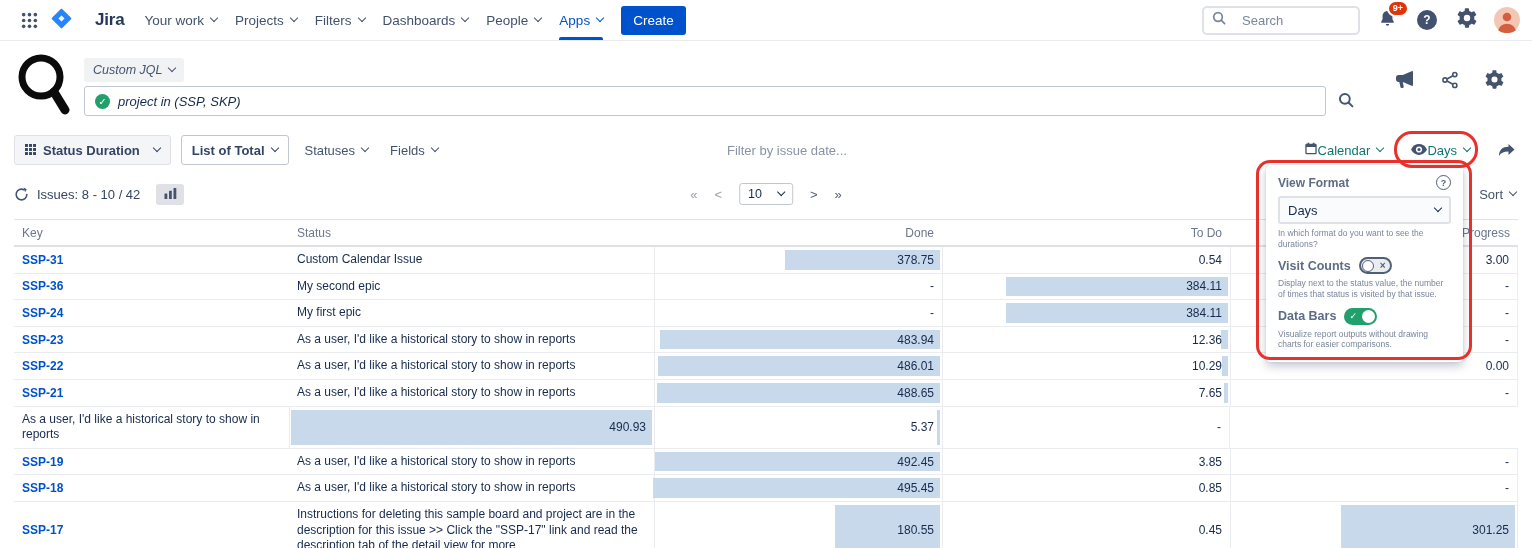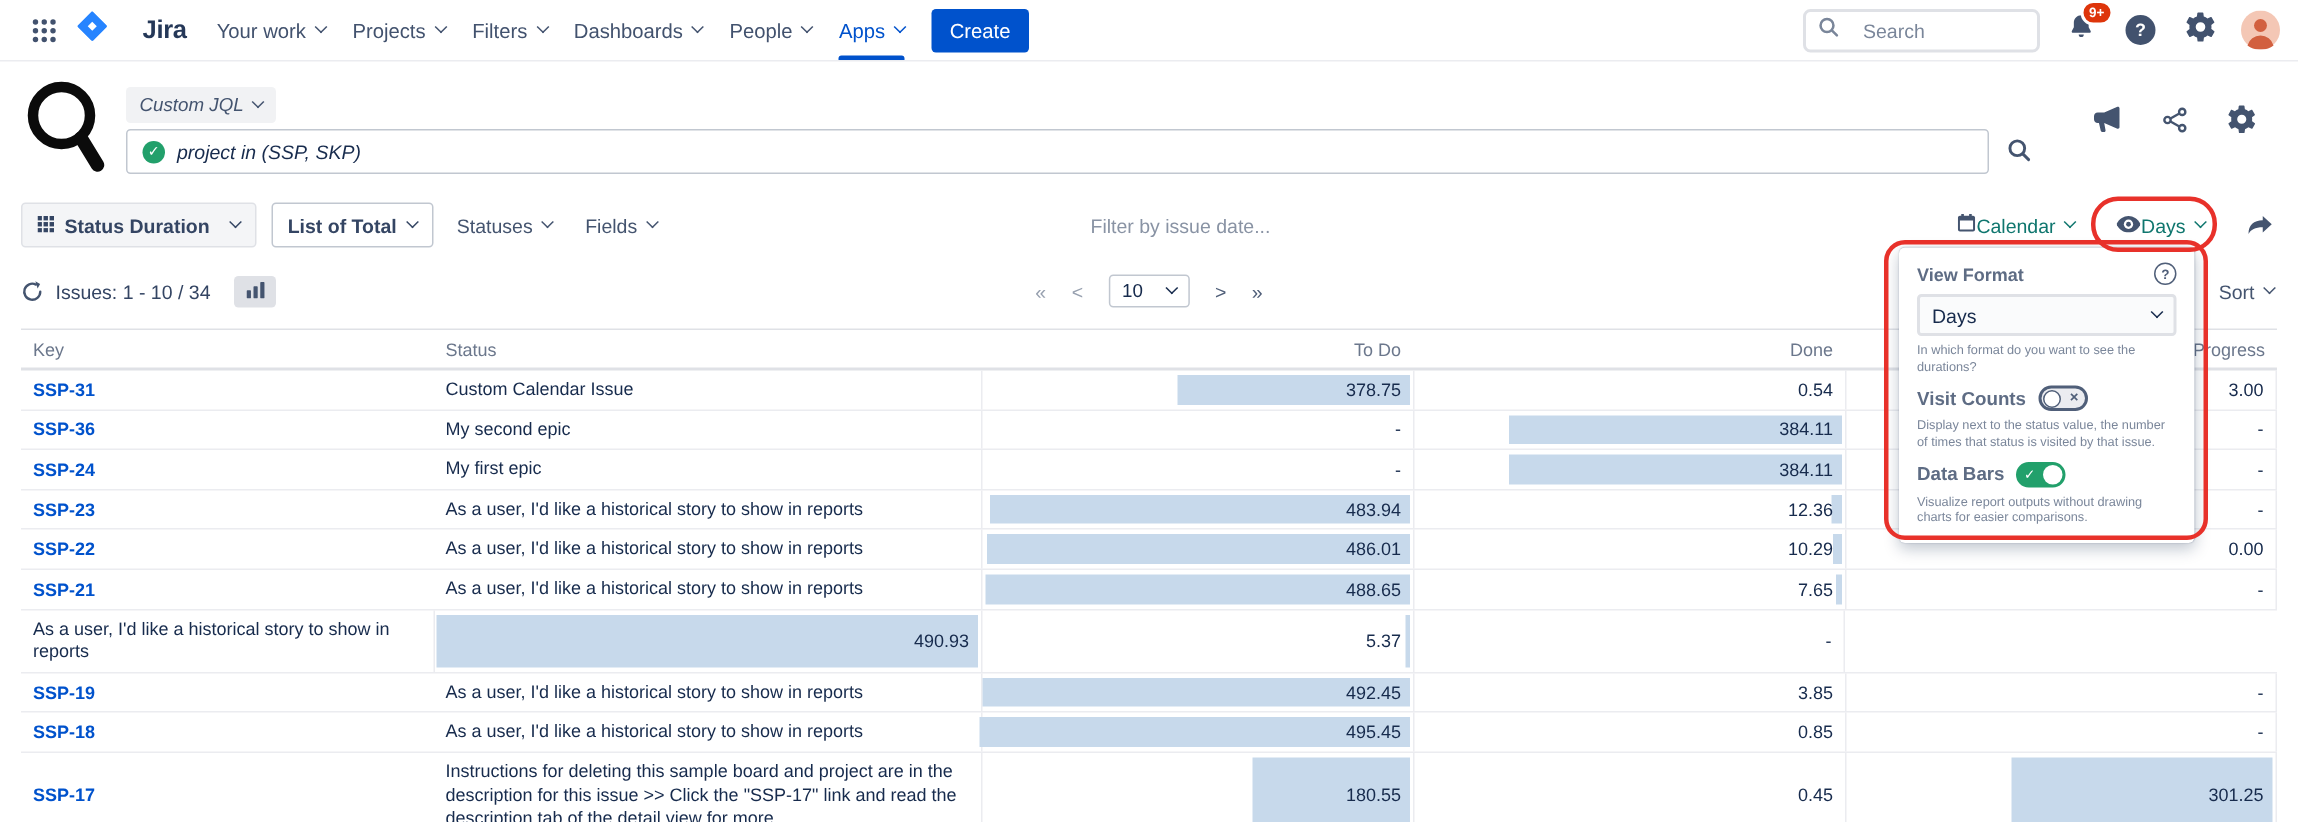--- a/index.html
+++ b/index.html
@@ -315,21 +315,21 @@
   </div>
 
   <div class="results-row">
     <div class="refresh-wrap">
       <span style="display:flex;cursor:pointer;">
         <svg width="15" height="15" viewBox="0 0 16 16" fill="none">
             <path d="M13.7 8A5.7 5.7 0 1 1 10.6 2.9" stroke="#44546F" stroke-width="1.7" stroke-linecap="round"></path>
             <path d="M10.2.6l3.4 1.8-1.8 3.2z" fill="#44546F"></path>
           </svg>
       </span>
-      <span>Issues: 1 - 10 / 34</span>
+      <span>Issues: 8 - 10 / 42</span>
       <span class="chart-toggle-btn">
         <span>
           <svg width="13" height="11" viewBox="0 0 13 11" fill="#44546F">
               <rect x="0.5" y="5.5" width="2.8" height="5.5" rx="0.5"></rect>
               <rect x="5" y="2.8" width="2.8" height="8.2" rx="0.5"></rect>
               <rect x="9.5" width="2.8" height="11" rx="0.5"></rect>
             </svg>
         </span>
       </span>
     </div>
@@ -346,22 +346,22 @@
     <div class="sort-link">
       <span>Sort</span>
       <span class="chev"></span>
     </div>
   </div>
 
   <div class="table">
     <div class="thead">
       <div class="th">Key</div>
       <div class="th">Status</div>
+      <div class="th num">Done</div>
       <div class="th num">To Do</div>
-      <div class="th num">Done</div>
       <div class="th num">In Progress</div>
     </div>
     <div>
   <div class="trow">
     <div class="cell key-cell">
       <a href="#">SSP-31</a>
     </div>
     <div class="cell summary-cell">Custom Calendar Issue</div>
     <div class="cell num-cell">
       <span class="bar" style="width: 53.8965%;"></span>

